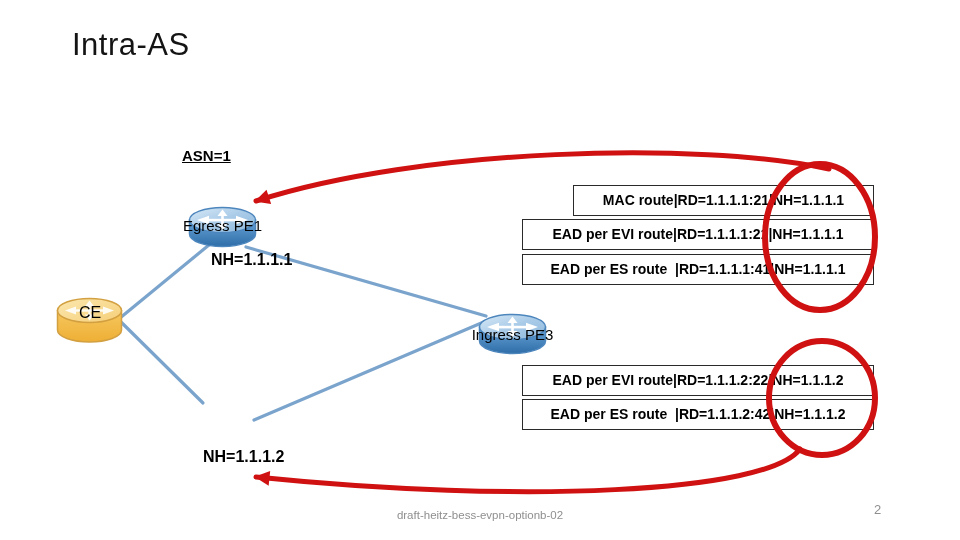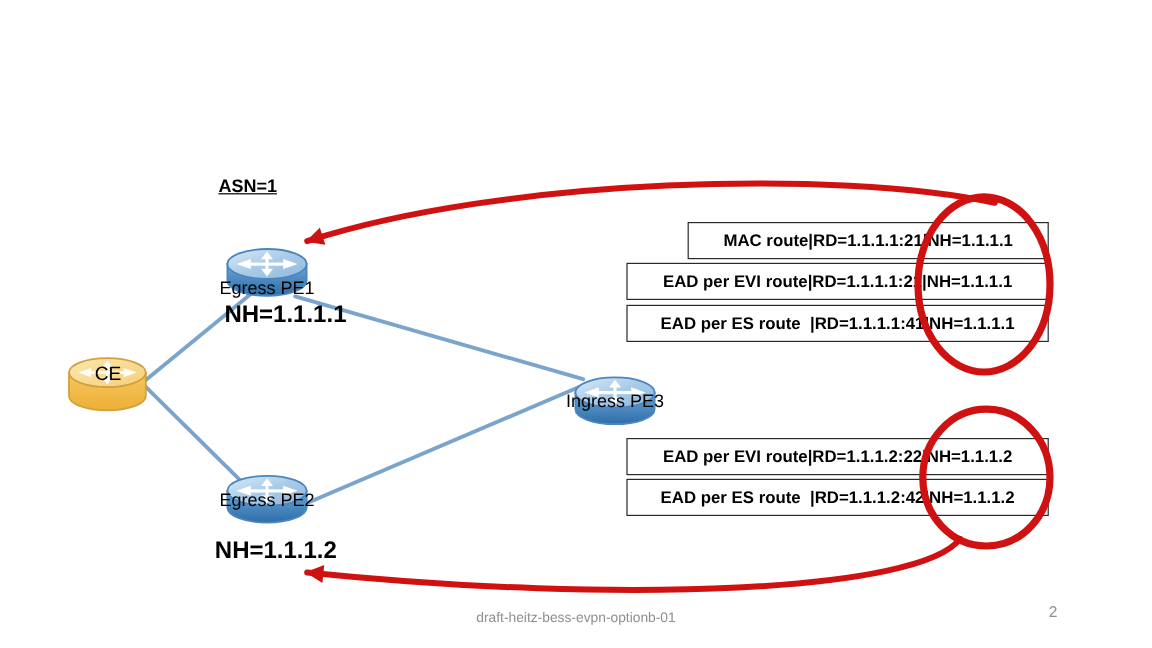--- a/index.html
+++ b/index.html
@@ -16,21 +16,21 @@
     color:#141414; z-index:2; letter-spacing:0.5px;
   }
   .asn-label {
     position:absolute; left:182px; top:147px; font-size:15px; font-weight:700; z-index:2;text-decoration:underline;
   }
   .node { position:absolute; z-index:3; }
   .node-label {
     position:absolute; left:-12px; right:-12px; text-align:center;
     font-size:15px; font-weight:400; color:#000;
   }
-  .nh-label { position:absolute; font-size:20px; font-weight:700; z-index:3; }
+  .nh-label { position:absolute; font-size:16px; font-weight:700; z-index:3;margin-left:24px; }
 
   .rbox {
     position:absolute; box-sizing:border-box; height:31px; background:#ffffff;
     border:1.3px solid #2a2a2a; z-index:4; text-align:center; line-height:28px;
     font-size:14px; font-weight:600; white-space:pre; overflow:hidden;
   }
 
   .footer-doc {
     position:absolute; left:0; right:0; top:509px; text-align:center;
     font-size:11.5px; color:#8f8f8f; z-index:2;
@@ -46,20 +46,21 @@
 
   <svg class="layer links-layer" viewBox="0 0 960 540">
     <g stroke="#7ba4cd" stroke-width="3.2" stroke-linecap="round">
       <line x1="120" y1="318" x2="215" y2="240"></line>
       <line x1="120" y1="321" x2="203" y2="403"></line>
       <line x1="246" y1="247" x2="486" y2="316"></line>
       <line x1="254" y1="420" x2="486" y2="321"></line>
     </g>
   </svg>
 
+  <div class="slide-title">Intra-AS</div>
   <div class="asn-label">ASN=1</div>
 
   <div class="node" style="left:188px; top:206px; width:69px; height:43px;">
     <svg width="69" height="43" viewBox="0 0 69 43">
       <defs>
         <linearGradient id="pbody" x1="0" y1="0" x2="0" y2="1">
           <stop offset="0" stop-color="#6aa5d8"></stop>
             <stop offset="1" stop-color="#2e6da8"></stop>
         </linearGradient>
         <linearGradient id="ptop" x1="0" y1="0" x2="1" y2="1">
@@ -80,39 +81,24 @@
       <ellipse cx="34.5" cy="14" rx="33" ry="12.5" fill="url(#ptop)" stroke="#4d86bd" stroke-width="1.5"></ellipse>
       <g fill="#fff" stroke="none">
         <rect x="20" y="12.8" width="29" height="2.6"></rect>
         <path d="M9 14 L21 9.8 L21 18.2 Z"></path>
           <path d="M60 14 L48 9.8 L48 18.2 Z"></path>
         <rect x="33.2" y="9" width="2.6" height="10"></rect>
         <path d="M34.5 3.5 L29.5 10 L39.5 10 Z"></path>
           <path d="M34.5 24.5 L29.5 18 L39.5 18 Z"></path>
       </g>
     </svg>
-    <div class="node-label" style="top:26px;">Egress PE1</div>
+    <div class="node-label" style="top:11px;">Egress PE1</div>
   </div>
   <div class="nh-label" style="left:187px; top:251px;">NH=1.1.1.1</div>
 
-  <div class="node" style="left:188px; top:395px; width:69px; height:43px;">
-    <svg width="69" height="43" viewBox="0 0 69 43">
-      <path d="M1.5 14 L1.5 28 A33 12.5 0 0 0 67.5 28 L67.5 14 Z" fill="url(#pbody)" stroke="#4d86bd" stroke-width="1.5"></path>
-      <ellipse cx="34.5" cy="14" rx="33" ry="12.5" fill="url(#ptop)" stroke="#4d86bd" stroke-width="1.5"></ellipse>
-      <g fill="#fff" stroke="none">
-        <rect x="20" y="12.8" width="29" height="2.6"></rect>
-        <path d="M9 14 L21 9.8 L21 18.2 Z"></path>
-          <path d="M60 14 L48 9.8 L48 18.2 Z"></path>
-        <rect x="33.2" y="9" width="2.6" height="10"></rect>
-        <path d="M34.5 3.5 L29.5 10 L39.5 10 Z"></path>
-          <path d="M34.5 24.5 L29.5 18 L39.5 18 Z"></path>
-      </g>
-    </svg>
-    <div class="node-label" style="top:14px;">Egress PE2</div>
-  </div>
   <div class="nh-label" style="left:179px; top:448px;">NH=1.1.1.2</div>
 
   <div class="node" style="left:478px; top:313px; width:69px; height:43px;">
     <svg width="69" height="43" viewBox="0 0 69 43">
       <path d="M1.5 14 L1.5 28 A33 12.5 0 0 0 67.5 28 L67.5 14 Z" fill="url(#pbody)" stroke="#4d86bd" stroke-width="1.5"></path>
       <ellipse cx="34.5" cy="14" rx="33" ry="12.5" fill="url(#ptop)" stroke="#4d86bd" stroke-width="1.5"></ellipse>
       <g fill="#fff" stroke="none">
         <rect x="20" y="12.8" width="29" height="2.6"></rect>
         <path d="M9 14 L21 9.8 L21 18.2 Z"></path>
           <path d="M60 14 L48 9.8 L48 18.2 Z"></path>
@@ -153,16 +139,16 @@
       </marker>
     </defs>
     <g stroke="#cf1111" fill="none" stroke-linecap="round">
       <path d="M 829 169 C 700 141, 420 148, 256 201" stroke-width="5" marker-end="url(#redarr)"></path>
       <ellipse cx="820" cy="237" rx="55" ry="73" stroke-width="6"></ellipse>
       <ellipse cx="822" cy="398" rx="53" ry="57" stroke-width="6"></ellipse>
       <path d="M 800 449 C 768 493, 520 504, 256 477" stroke-width="5" marker-end="url(#redarr)"></path>
     </g>
   </svg>
 
-  <div class="footer-doc">draft-heitz-bess-evpn-optionb-01</div>
+  <div class="footer-doc">draft-heitz-bess-evpn-optionb-02</div>
   <div class="page-number">2</div>
 
 </div>
 
 </body></html>

